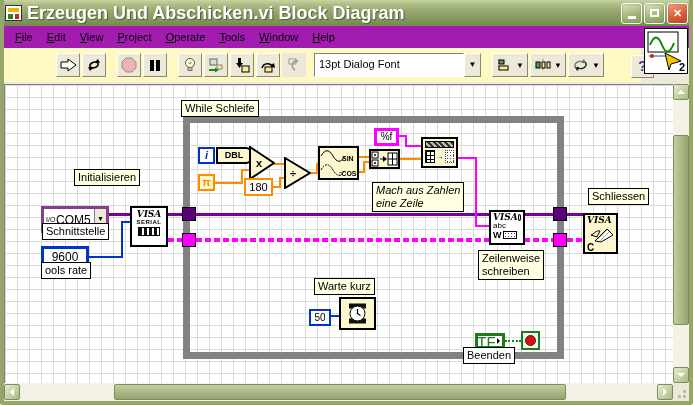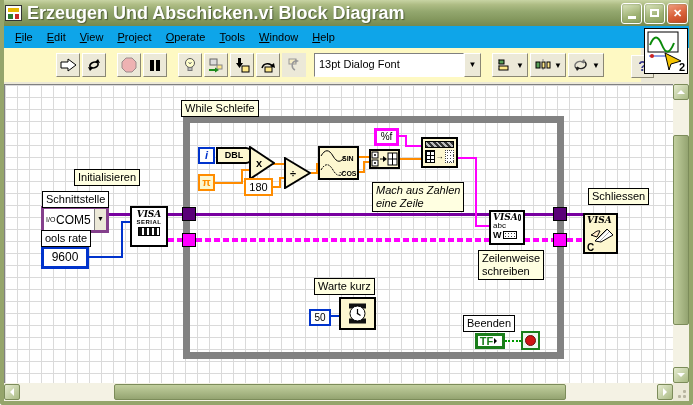--- a/index.html
+++ b/index.html
@@ -24,21 +24,21 @@
   .winbtn{
     width:21px; height:21px; border-radius:3px; border:1px solid #fff;
     background:linear-gradient(160deg,#dde6c0,#9fb274 60%,#8aa05e);
     color:#fff; font-size:11px; font-weight:bold; line-height:18px; text-align:center;
     box-shadow:inset 0 0 2px #6d7f4d;
   }
   .winbtn.close{ background:linear-gradient(160deg,#f2a183,#d9603a 55%,#c1441f); }
   .winbtn .minbar{ display:block; width:8px; height:3px; background:#fff; margin:12px auto 0; }
   .winbtn .maxbox{ display:block; width:9px; height:8px; border:2px solid #fff; margin:5px auto 0; }
   
-  .menubar{ position:absolute; top:26px; left:0; right:0; height:22px; display:flex; align-items:center; padding-left:4px; background:#0ea5e9; }
+  .menubar{ position:absolute; top:26px; left:0; right:0; height:22px; display:flex; align-items:center; padding-left:4px; background:#a21caf; }
   .menu-item{ font-size:11px; padding:3px 7px; color:#000; }
   
   .toolbar{ position:absolute; top:48px; left:0; height:34px; right:48px; display:flex; align-items:center; padding-left:52px; gap:2px; background:#fef9c3;}
   .tbtn{
     width:24px; height:24px; background:#ece9d8;
     border:1px solid; border-color:#fff #8a8774 #8a8774 #fff;
     display:flex; align-items:center; justify-content:center; font-size:11px;
   }
   .tbtn.flat{ border-color:transparent; }
   .tsep{ width:7px; }
@@ -59,21 +59,21 @@
   .diagram{
     position:absolute; top:84px; left:0; width:669px; height:299px;
     background-color:#fff;
     background-image:linear-gradient(#dadada 1px, transparent 1px),linear-gradient(90deg,#dadada 1px, transparent 1px);
     background-size:12px 12px;
     border-top:1px solid #808080; border-left:1px solid #808080;
     overflow:hidden; font-size:11px;
   }
   .abs{ position:absolute; }
   .lab{ position:absolute; background:#ffffe1; border:1px solid #000; padding:1px 3px; font-size:11px; line-height:13px; white-space:nowrap; z-index:4;}
-  .lab.white{ background:#fff; }
+  .lab.white{ background:#fff;margin-top:32px; }
   .loop{ position:absolute; border:7px solid #828282; z-index:1;}
   .tunnel{ position:absolute; width:14px; height:14px; border:1px solid #000; z-index:3;}
   .tunnel.visa{ background:#5a0078; }
   .tunnel.err{ background:#ff00ff; }
   .wire{ position:absolute; z-index:2; }
   .wh{ height:3px; }
   .w-visa{ background:#7800a0; }
   .w-err{ background:repeating-linear-gradient(90deg,#ff00ff 0 6px,#ffffff 6px 9px); height:4px;}
   .w-str{ background:#ff00ff; height:2px;} .w-strv{ background:#ff00ff; width:2px;}
   .w-num{ background:#ff8c00; height:2px;} .w-numv{ background:#ff8c00; width:2px;}
@@ -389,21 +389,21 @@
       <svg width="25" height="21" viewBox="0 0 25 21">
         <rect x="4" y="0.5" width="17" height="5" fill="#111"></rect>
         <rect x="4" y="15.5" width="17" height="5" fill="#111"></rect>
         <circle cx="12.5" cy="10.5" r="7.5" fill="#fff" stroke="#000"></circle>
         <path d="M12.5 10.5V6 M12.5 10.5l3 2" stroke="#000" stroke-width="1.2"></path>
         <circle cx="12.5" cy="10.5" r="0.8" fill="#000"></circle>
       </svg>
     </div>
 
     <div class="term" style="left:470px;top:248px;width:30px;height:16px;border:3px solid #1a7d1a;display:flex;align-items:center;justify-content:center;">
-      <span style="color:#1a7d1a;font-weight:bold;font-size:11px;">TF</span>
+      <span style="color:#1a7d1a;font-weight:normal;font-size:15px;">TF</span>
       <span style="width:0;height:0;border:3px solid transparent;border-left-color:#000;margin-left:1px;"></span>
     </div>
     <div class="abs" style="left:516px;top:246px;width:19px;height:19px;border:2px solid #1a7d1a;background:#eef6ee;z-index:3;display:flex;align-items:center;justify-content:center;">
       <span style="width:11px;height:11px;border-radius:50%;background:#cf1414;border:1px solid #6d0d0d;"></span>
     </div>
 
     <div class="node" style="left:578px;top:128px;width:35px;height:41px;padding:1px 2px;">
       <div class="visa-t">VISA</div>
       <svg width="27" height="18" viewBox="0 0 27 18">
         <polygon points="8,16 20,4 26,10 14,17" fill="#fff" stroke="#000"></polygon>

